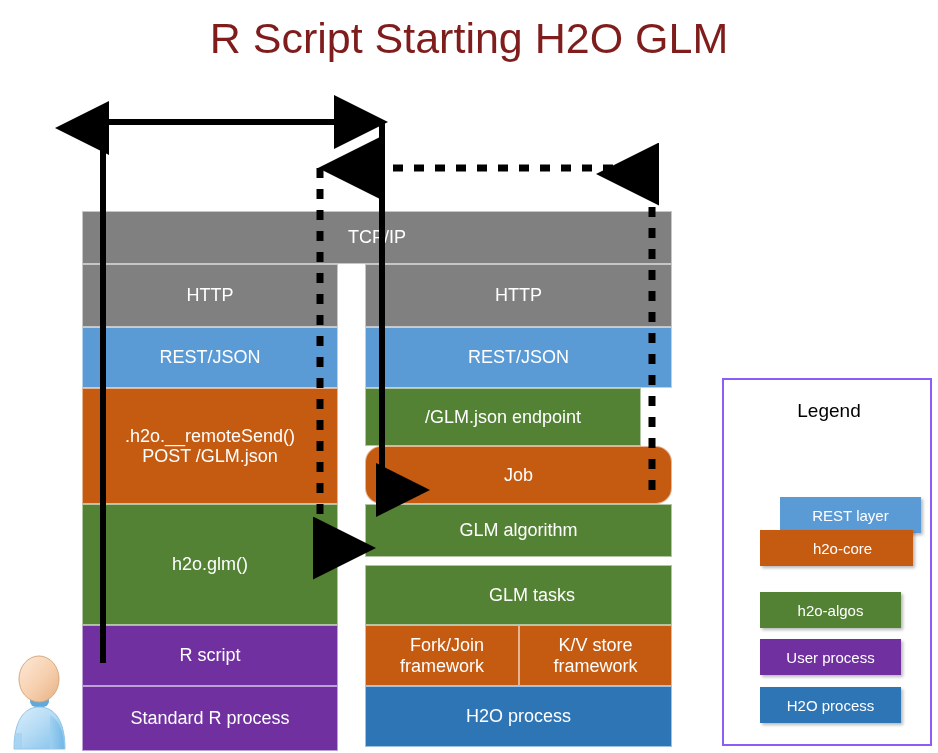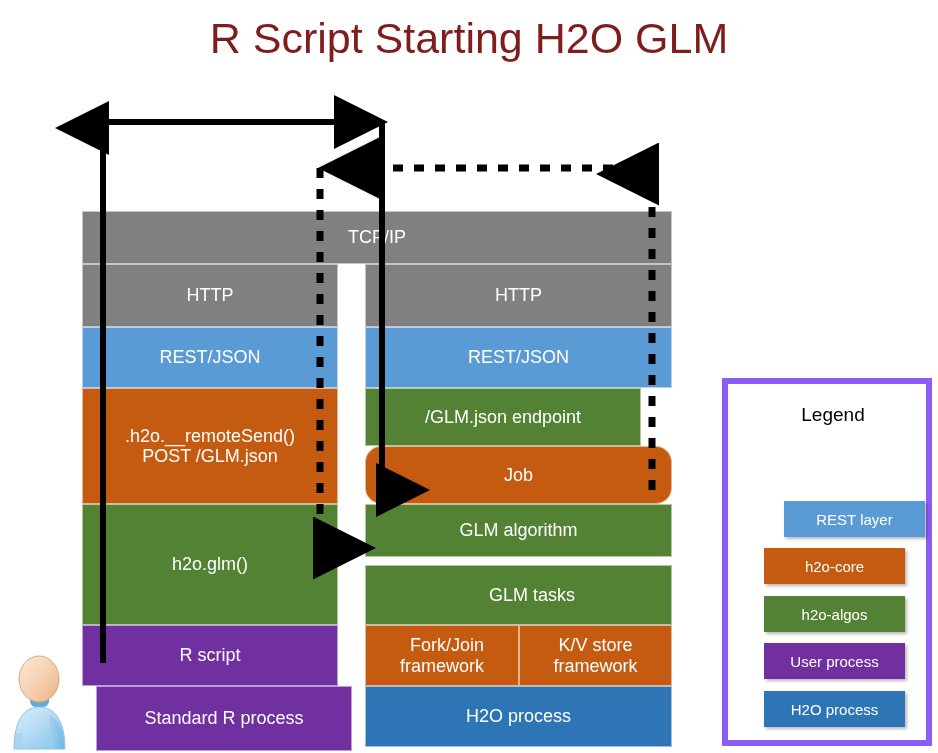--- a/index.html
+++ b/index.html
@@ -43,21 +43,21 @@
   .orange{background:#C55A11;}
   .green {background:#548235;}
   .purple{background:#7030A0;}
   .h2oblue{background:#2E75B6;}
 
   
   .legend-box{
     position:absolute;
     left:722px;top:378px;width:210px;height:368px;
     background:#ffffff;
-    border:6px solid #8b5cf6;
+    border:2px solid #8b5cf6;
     box-sizing:border-box;
   }
   .legend-title{
     position:absolute;left:0;top:20px;width:210px;
     text-align:center;font-size:19px;color:#000000;
   }
   .legend-item{
     position:absolute;left:36px;width:141px;height:36px;
     display:flex;align-items:center;justify-content:center;
     color:#ffffff;font-size:15px;
@@ -83,21 +83,21 @@
 
   <div class="blk blue" style="left:82px;top:327px;width:256px;height:61px;">REST/JSON</div>
 
   <div class="blk orange" style="left:82px;top:388px;width:256px;height:116px;">.h2o.__remoteSend()
 POST /GLM.json</div>
 
   <div class="blk green" style="left:82px;top:504px;width:256px;height:121px;">h2o.glm()</div>
 
   <div class="blk purple" style="left:82px;top:625px;width:256px;height:61px;">R script</div>
 
-  <div class="blk purple" style="left:96px;top:686px;width:256px;height:65px;">Standard R process</div>
+  <div class="blk purple" style="left:82px;top:686px;width:256px;height:65px;">Standard R process</div>
 
   <div class="blk gray" style="left:365px;top:264px;width:307px;height:63px;">HTTP</div>
 
   <div class="blk blue" style="left:365px;top:327px;width:307px;height:61px;">REST/JSON</div>
 
   <div class="blk green" style="left:365px;top:388px;width:276px;height:58px;">/GLM.json endpoint</div>
 
   <div class="blk orange" style="left:365px;top:446px;width:307px;height:58px;border-radius:16px;">Job</div>
 
   <div class="blk green" style="left:365px;top:504px;width:307px;height:53px;">GLM algorithm</div>
@@ -173,21 +173,21 @@
 
     <ellipse cx="37" cy="24" rx="20" ry="23" fill="url(#gHead)" stroke="#d9a87c" stroke-width="1"></ellipse>
   </svg>
 
   <div class="legend-box">
     <div class="legend-title">Legend</div>
 
     <div class="legend-item" style="top:117px;background:#5B9BD5;margin-left:20px;">
       <span>REST layer</span>
     </div>
-    <div class="legend-item" style="top:164px;background:#C55A11;">
+    <div class="legend-item" style="top:150px;background:#C55A11;padding-left:12px;">
       <span>h2o-core</span>
     </div>
     <div class="legend-item" style="top:212px;background:#548235;">
       <span>h2o-algos</span>
     </div>
     <div class="legend-item" style="top:259px;background:#7030A0;">
       <span>User process</span>
     </div>
     <div class="legend-item" style="top:307px;background:#2E75B6;">
       <span>H2O process</span>

